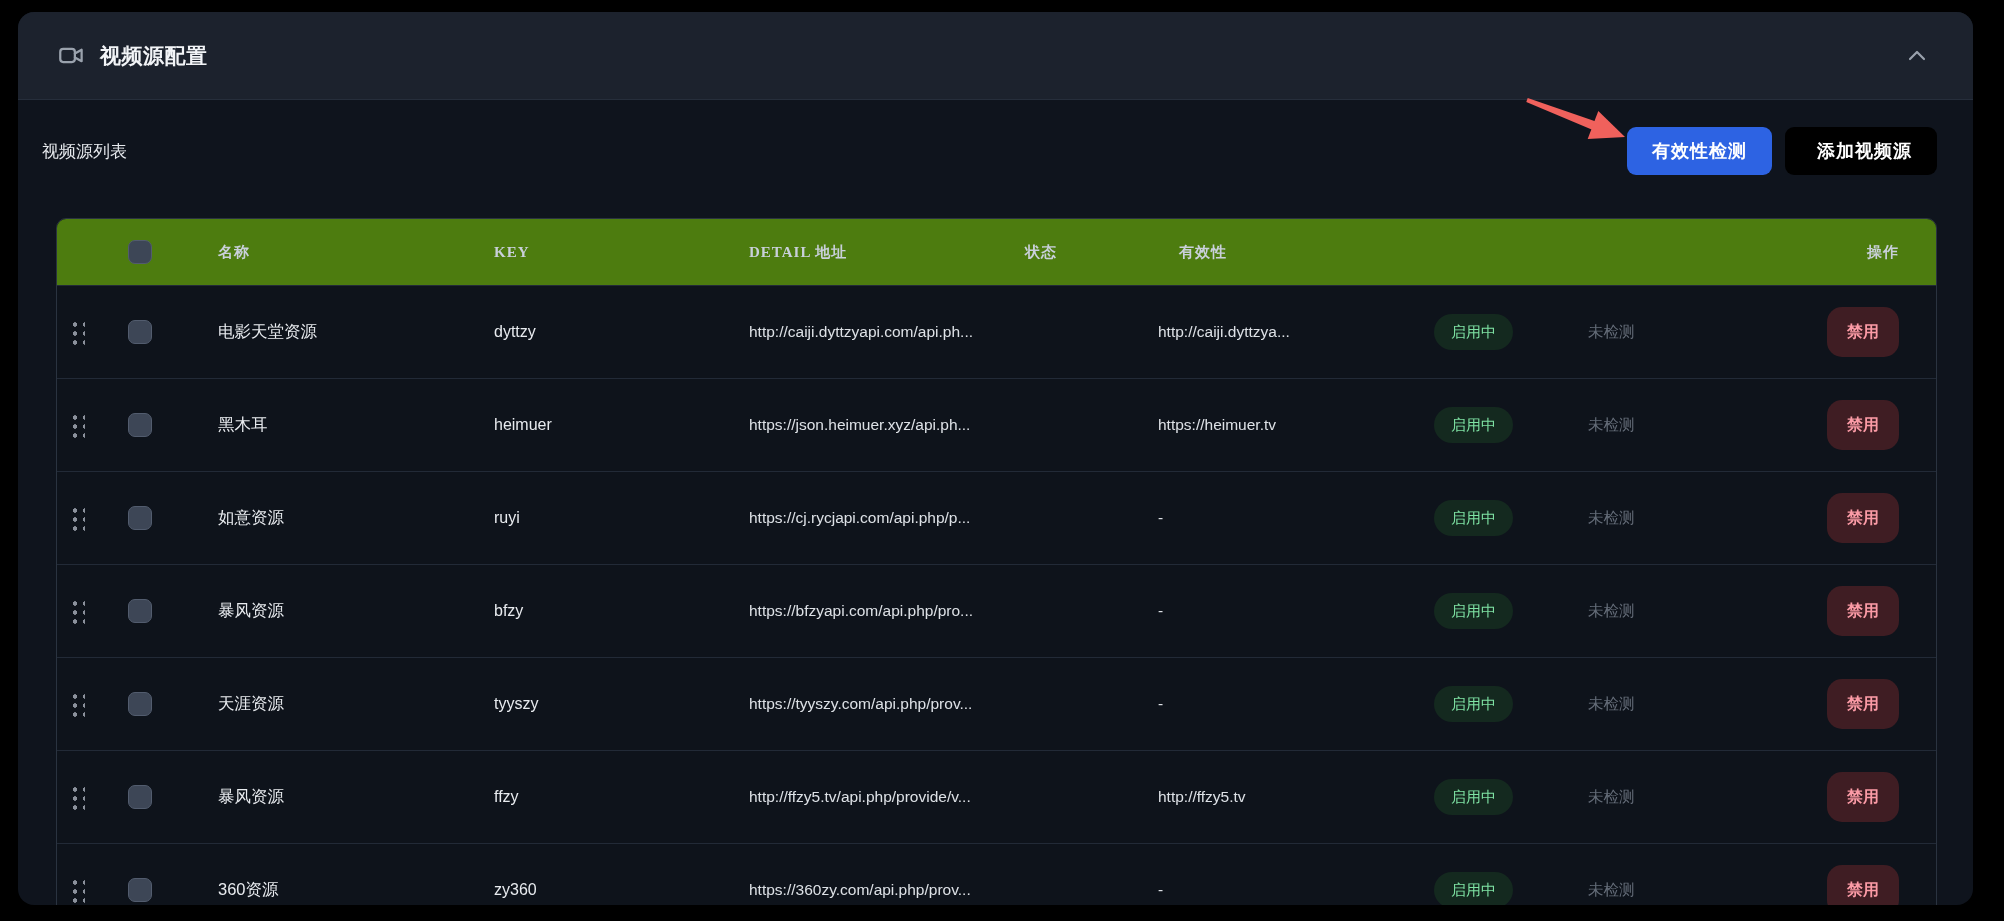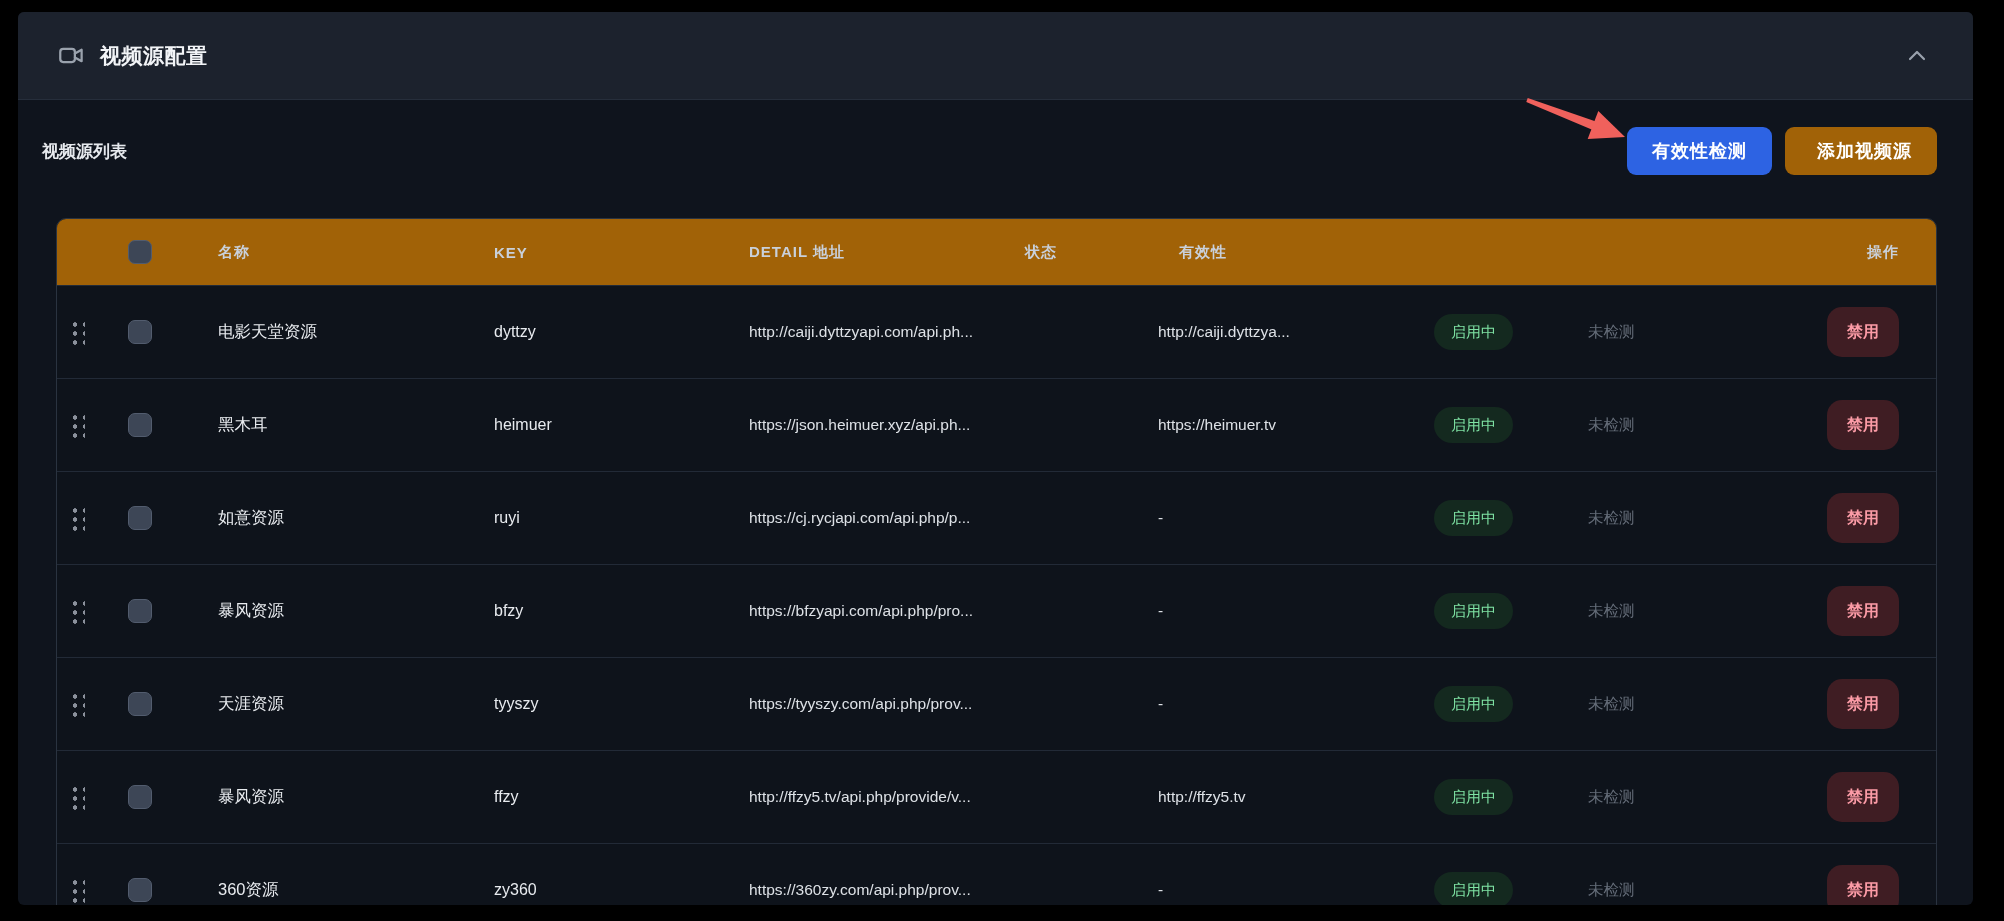--- a/index.html
+++ b/index.html
@@ -1,40 +1,40 @@
 <!DOCTYPE html>
 <html><head>
 <meta charset="utf-8">
 <style>
   * { margin:0; padding:0; box-sizing:border-box; }
   html,body { width:2004px; height:921px; background:#000; overflow:hidden;
     font-family:"Liberation Sans","DejaVu Sans",sans-serif; }
 
   .card { position:absolute; left:18px; top:12px; width:1955px; height:893px;
-    border-radius:6px; overflow:hidden; background:#0f141d; }
+    border-radius:16px; overflow:hidden; background:#0f141d; }
 
   .card-header { height:88px; background:#1c222d; border-bottom:1px solid #262e3b;
     display:flex; align-items:center; padding:0 44px 0 40px; }
   .card-title { color:#f2f4f7; font-size:21px; font-weight:700; margin-left:15px; letter-spacing:.5px; }
   .spacer { flex:1; }
 
   .toolbar { display:flex; align-items:center; padding:27px 36px 0 24px; height:75px; }
-  .list-label { color:#e7eaee; font-size:17px; font-weight:700;text-align:right; }
+  .list-label { color:#e7eaee; font-size:17px; font-weight:400;text-align:right; }
   .btn { height:48px; border:none; border-radius:9px; color:#fff; font-size:18px;
     font-weight:700; padding:0 25px; cursor:pointer; letter-spacing:1px;
     font-family:inherit; }
   .btn-blue { background:#2d63e3; margin-right:13px; }
-  .btn-green { background:#a16207;padding-left:32px; }
+  .btn-green { background:#000000;padding-left:32px; }
 
   .arrow-svg { position:absolute; left:1505px; top:93px; pointer-events:none; z-index:5; }
 
   .table { margin:43px 36px 0 38px; border:1px solid #2a3340; border-radius:10px;
     overflow:hidden; background:#0e131b; }
   .tr { display:flex; align-items:center; height:93px; border-top:1px solid #222a37; }
-  .tr.thead { height:66px; background:#a16207; border-top:none; }
+  .tr.thead { height:66px; background:#4d7c0f; border-top:none;font-family:Liberation Serif, serif; }
   .th { color:#c9d0da; font-size:15px; font-weight:600; letter-spacing:1px; }
   .td, .th { display:flex; align-items:center; }
 
   .col-drag     { width:59px;  padding-left:13px; }
   .col-check    { width:102px; padding-left:12px; }
   .col-name     { width:276px; }
   .col-key      { width:255px; }
   .col-api      { width:409px; }
   .col-detail   { width:276px; }
   .col-status   { width:154px; }

